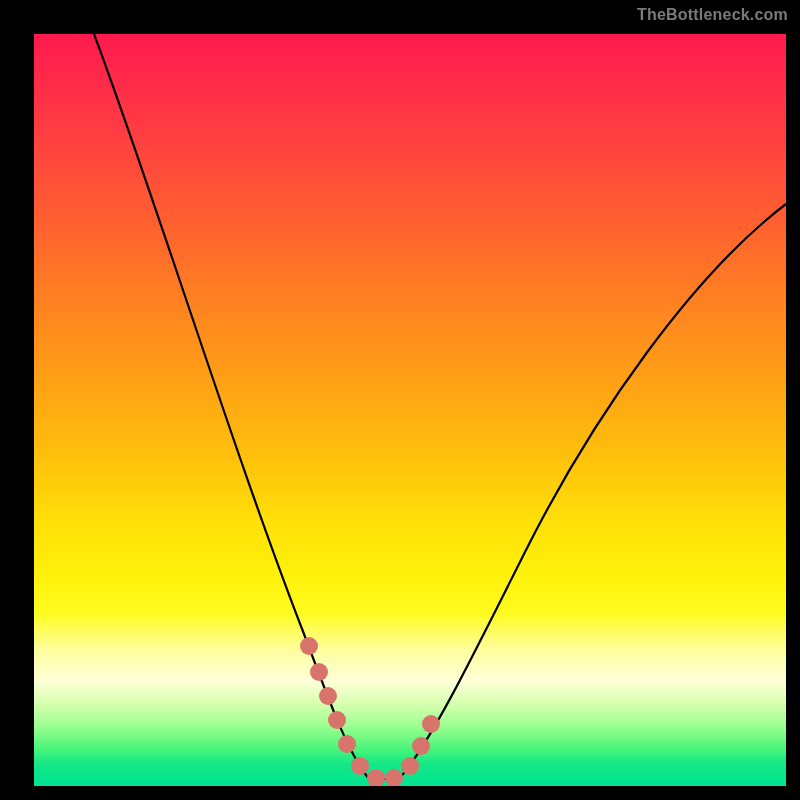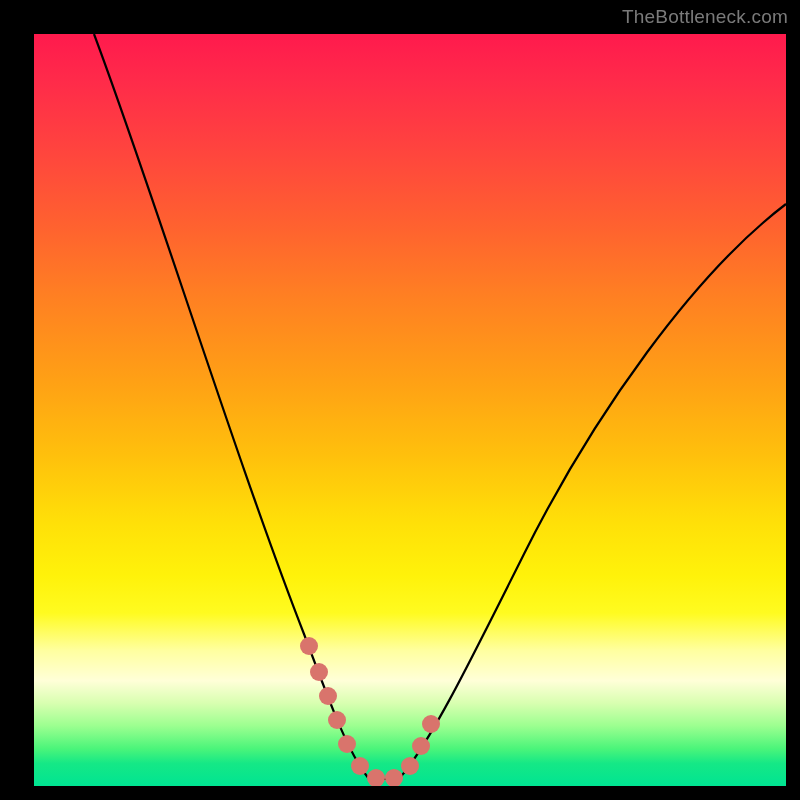--- a/index.html
+++ b/index.html
@@ -58,22 +58,22 @@
     left: 0;
     top: 0;
     width: 100%;
     height: 100%;
   }
   .watermark {
     position: absolute;
     top: 6px;
     right: 12px;
     color: #7a7a7a;
-    font-size: 19px;
-    font-weight: 400;
+    font-size: 16px;
+    font-weight: 700;
     letter-spacing: 0.2px;
     user-select: none;
   }
 </style>
 </head>
 <body>
 
 <div class="frame">
 
   <div class="plot-area">

